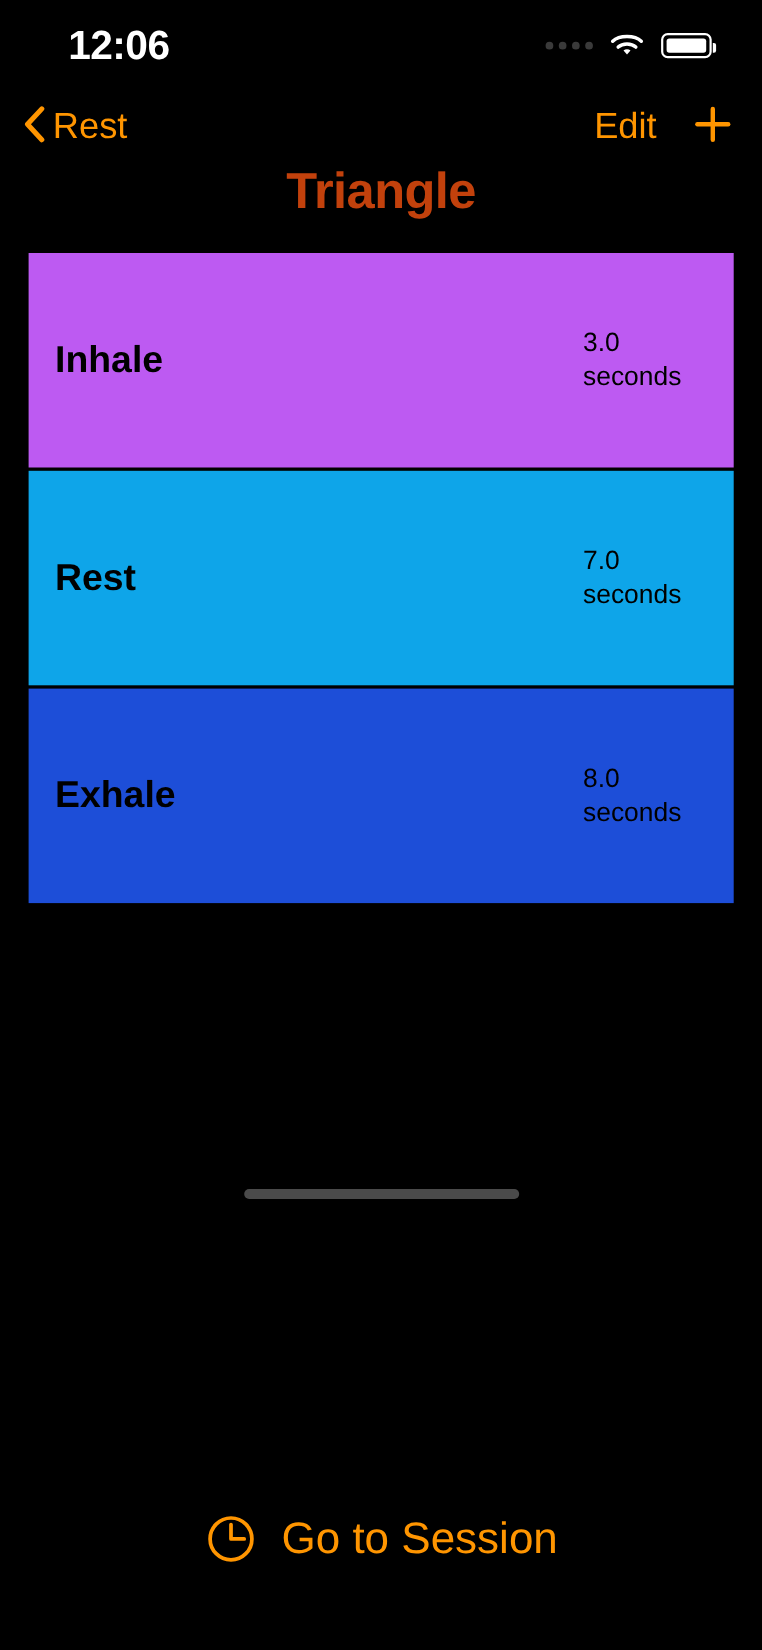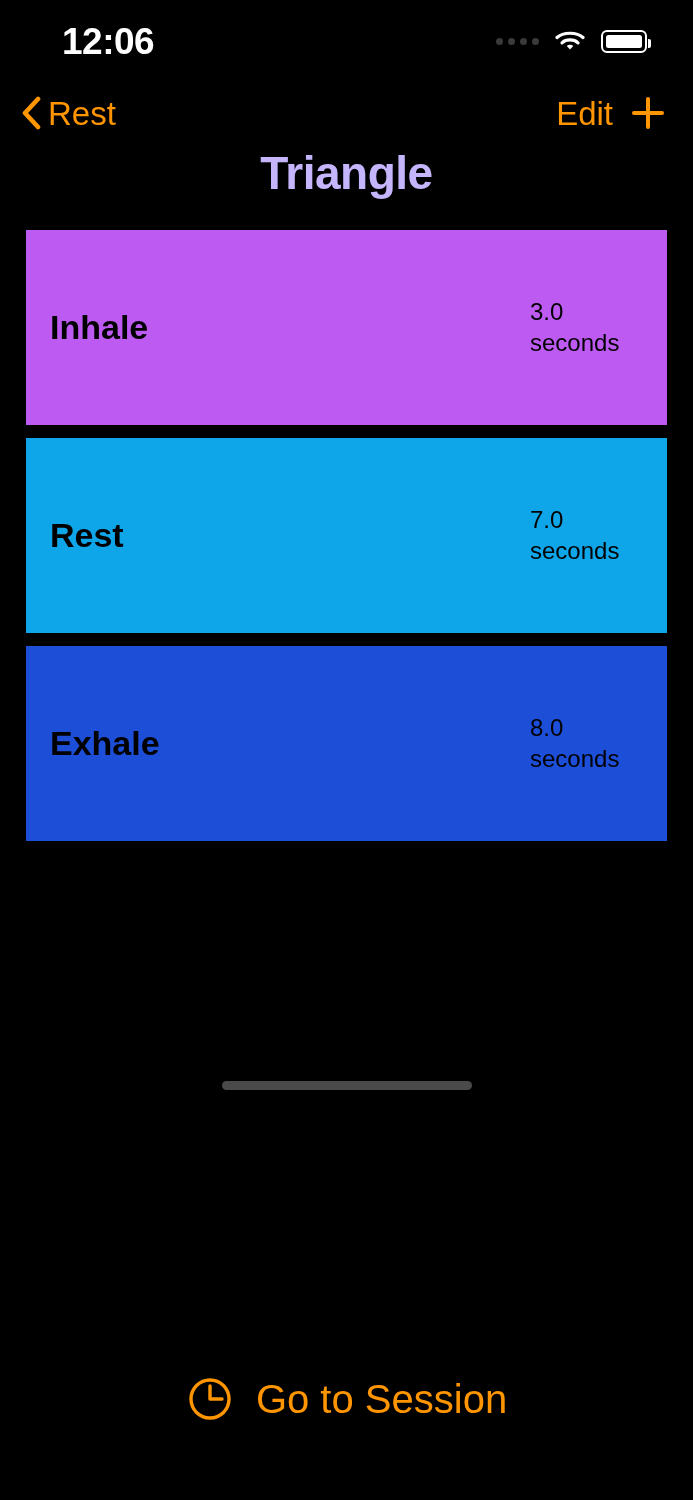--- a/index.html
+++ b/index.html
@@ -78,54 +78,54 @@
   .nav-left {
     display:flex; align-items:center; gap:6px;
     cursor:pointer;
   }
   .chev-back { display:block; width:22px; height:34px; }
   .nav-back-label {
     color:#FF9500;
     font-size:33px;
     line-height:1;
   }
-  .nav-right { display:flex; align-items:center; gap:16px; }
+  .nav-right { display:flex; align-items:center; gap:32px; }
   .nav-edit-label {
     color:#FF9500;
     font-size:33px;
     line-height:1;
     cursor:pointer;
   }
   .plus-icon { display:block; width:38px; height:38px; cursor:pointer; }
 
   
   .page-title {
     position:absolute; top:148px; left:0;
     width:693px;
     text-align:center;
-    color:#c4b5fd;
+    color:#c2410c;
     font-size:46px;
     font-weight:bold;
     letter-spacing:-0.5px;
     line-height:1.1;
   }
 
   
   .phase-list {
     position:absolute;
     top:230px; left:26px;
     width:641px;
   }
   .phase-row {
     position:relative;
     width:641px;
     height:195px;
     display:flex;
     align-items:center;
-    margin-bottom:13px;
+    margin-bottom:3px;
     cursor:pointer;
   }
   .phase-name {
     position:absolute;
     left:24px;
     color:#000;
     font-size:34px;
     font-weight:bold;
     line-height:1.1;
   }

